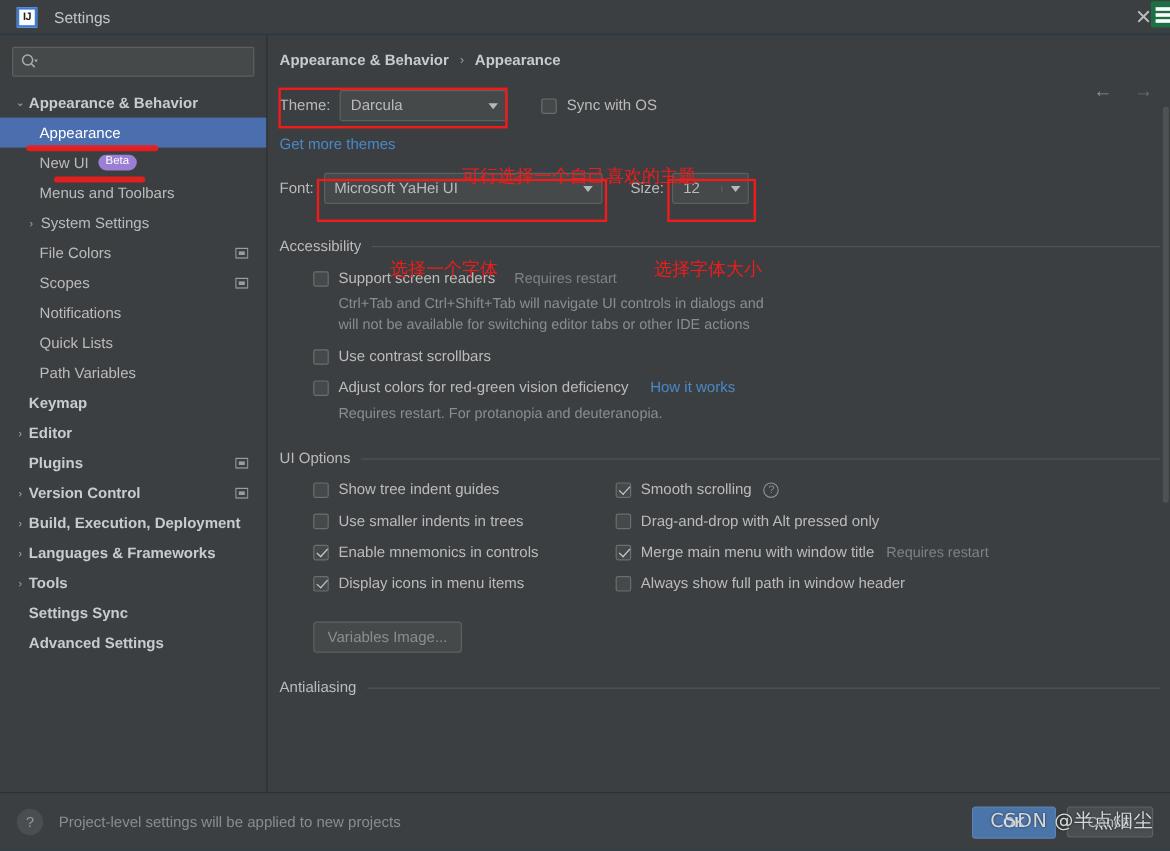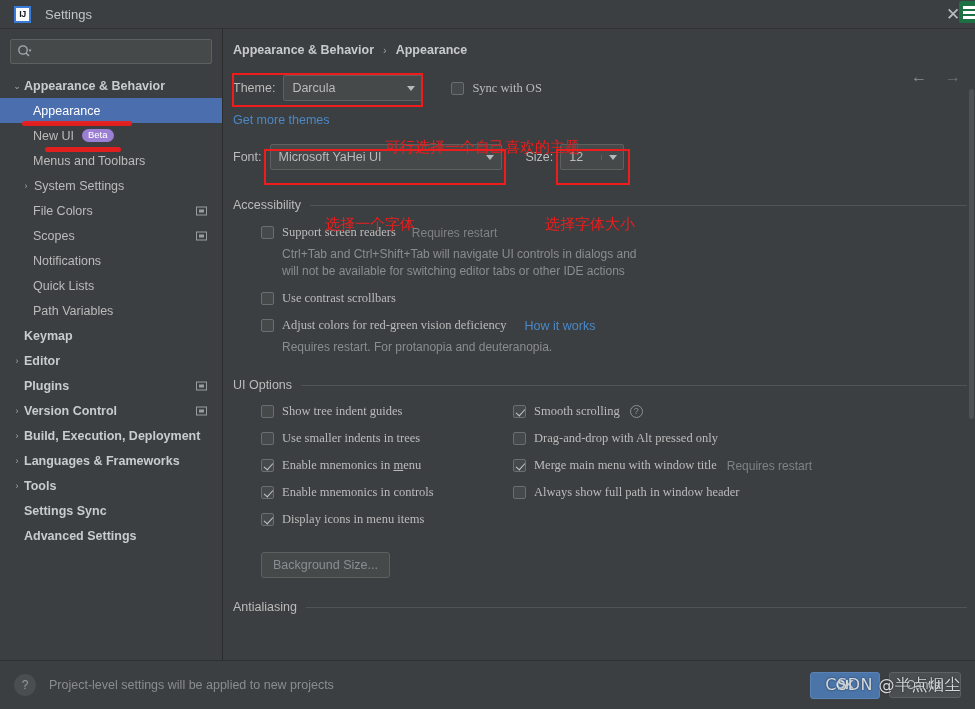--- a/index.html
+++ b/index.html
@@ -208,21 +208,21 @@
   .checkbox.checked::after {
     content: "";
     position: absolute;
     left: 3.5px; top: 0.5px;
     width: 4px; height: 8px;
     border: solid #c6c9cb;
     border-width: 0 1.7px 1.7px 0;
     transform: rotate(42deg);
   }
   .cb-row { display: flex; align-items: center; gap: 8px; cursor: pointer; }
-  .cb-label { font-size: 12.5px; color: #bbbbbb; font-family: Liberation Serif, serif; }
+  .cb-label { font-size: 12.5px; color: #bbbbbb; }
   .cb-label .mn { text-decoration: underline; }
   .hint { font-size: 12px; color: #7f8284; }
   .link { font-size: 12.5px; color: #4a88c7; cursor: pointer; }
   .desc { font-size: 12px; color: #8a8d8f; line-height: 17px; }
 
   .section {
     display: flex; align-items: center;
     margin-top: 18px;
   }
   .section-title { font-size: 12.5px; color: #bbbbbb; white-space: nowrap; }
@@ -563,24 +563,20 @@
         <div style="display:flex; padding-left:28px; margin-top:12px;">
           <div style="width:252px;" id="ui-left">
               <div class="cb-row" style="margin-bottom: 12px;">
                 <span class="checkbox"></span>
                 <span class="cb-label">Show tree indent guides</span>
               </div>
               <div class="cb-row" style="margin-bottom: 12px;">
                 <span class="checkbox"></span>
                 <span class="cb-label">Use smaller indents in trees</span>
               </div>
-              <div class="cb-row" style="margin-bottom: 12px;">
-                <span class="checkbox checked"></span>
-                <span class="cb-label">Enable mnemonics in <span class="mn">m</span>enu</span>
-              </div>
               <div class="cb-row" style="margin-bottom: 12px; text-align: center;">
                 <span class="checkbox checked"></span>
                 <span class="cb-label">Enable mnemonics in controls</span>
               </div>
               <div class="cb-row" style="margin-bottom: 12px;">
                 <span class="checkbox checked"></span>
                 <span class="cb-label">Display icons in menu items</span>
               </div>
             </div>
           <div style="flex:1;" id="ui-right">
@@ -599,21 +595,21 @@
                 <span class="hint" style="margin-left: 2px;">Requires restart</span>
               </div>
               <div class="cb-row" style="margin-bottom: 12px;">
                 <span class="checkbox"></span>
                 <span class="cb-label">Always show full path in window header</span>
               </div>
             </div>
         </div>
 
         <div style="padding-left:28px; margin-top:13px;">
-          <button class="btn-flat">Background Size...</button>
+          <button class="btn-flat">Variables Image...</button>
         </div>
 
         <div class="section" style="margin-top:22px;">
           <span class="section-title">Antialiasing</span>
           <span class="section-line"></span>
         </div>
       </div>
 
       <div class="vscroll">
         <div class="thumb"></div>

